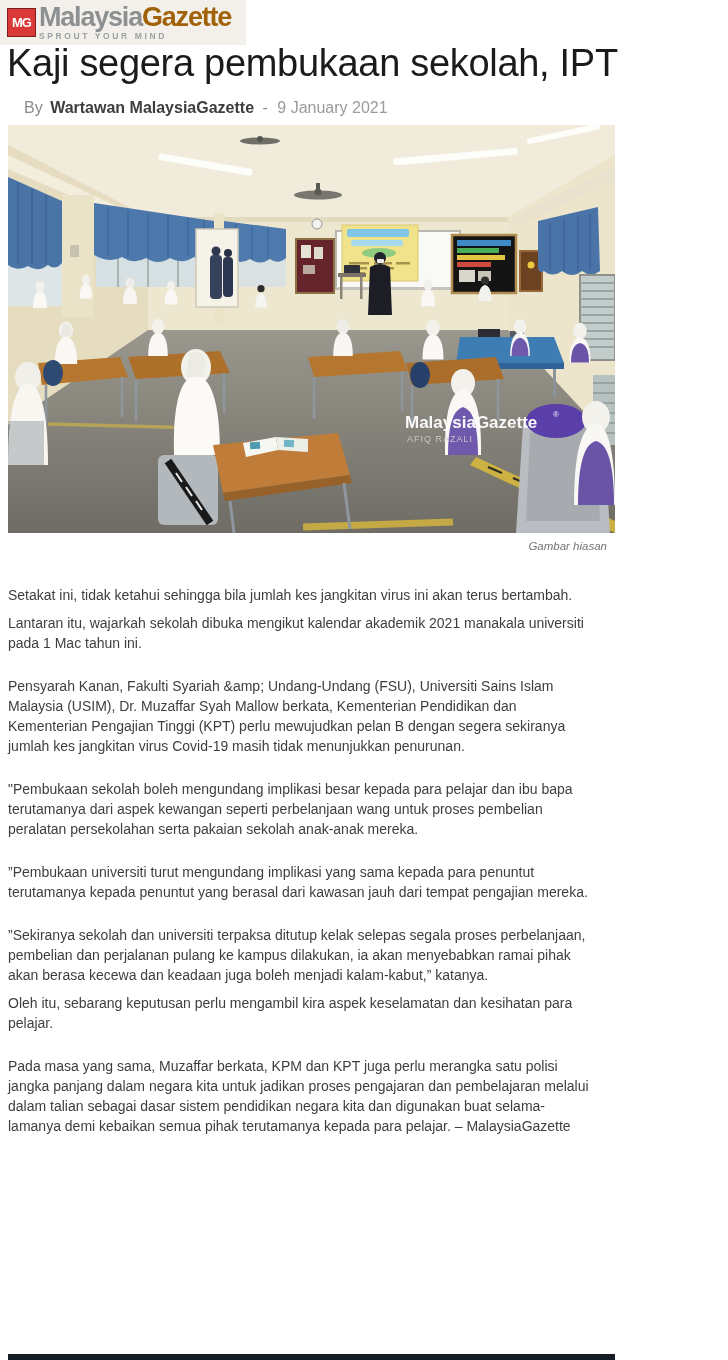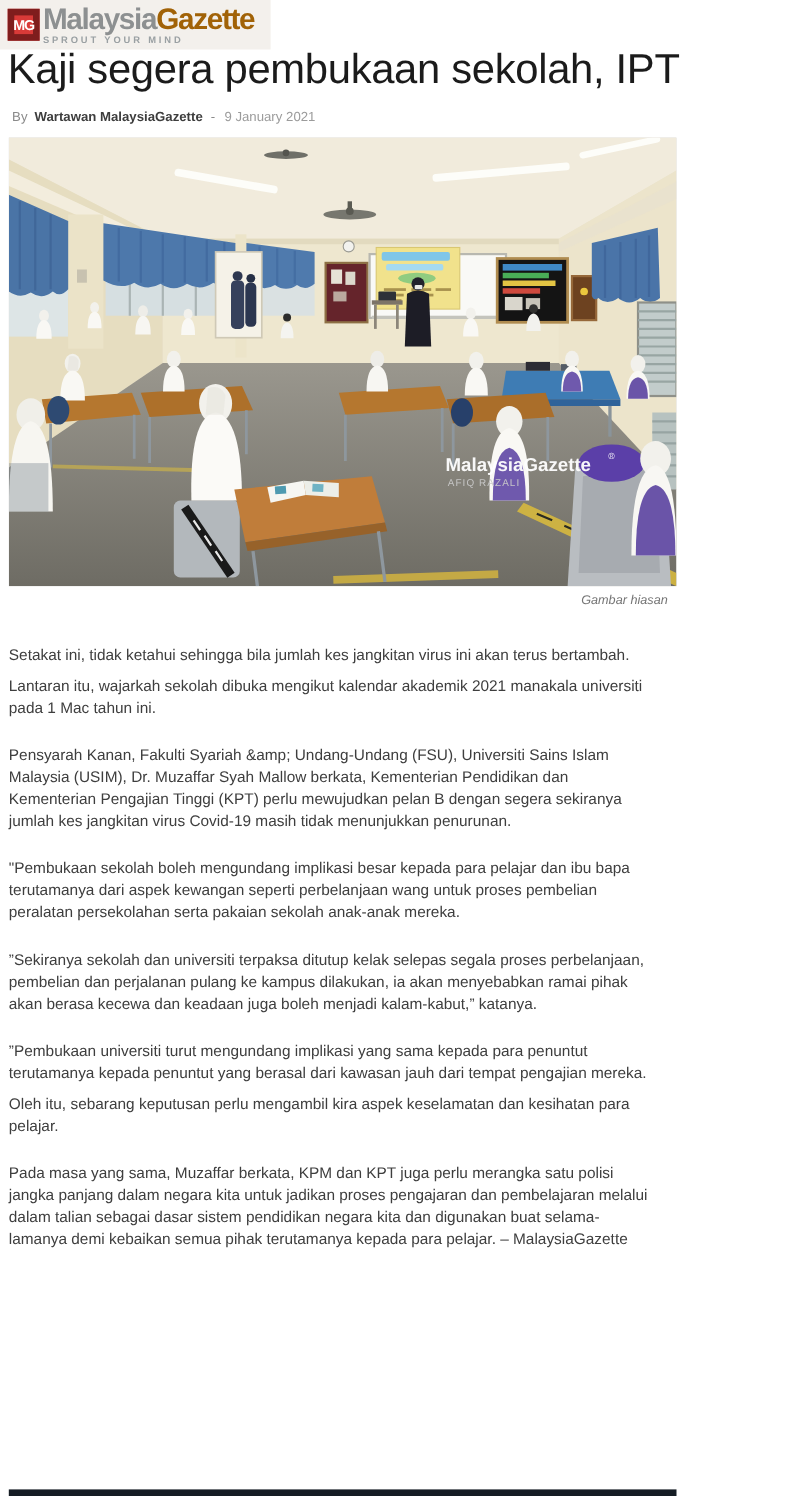--- a/index.html
+++ b/index.html
@@ -4,32 +4,32 @@
 <style>
   html,body{margin:0;padding:0;background:#ffffff;}
   .page{position:relative;width:728px;height:1360px;background:#ffffff;overflow:hidden;
         font-family:"Liberation Sans",sans-serif;}
 
   
   .logo-strip{position:absolute;left:0;top:0;width:246px;height:45px;background:#f3f0ec;
               display:flex;align-items:center;padding-left:7px;box-sizing:border-box;text-decoration:none;}
   .mg-box{width:29px;height:29px;background:#d93a38;color:#fff;font-weight:bold;font-size:13px;
           display:flex;align-items:center;justify-content:center;letter-spacing:-1px;
-          border:6px solid #7f1d1d;box-sizing:border-box;}
+          border:1px solid #7f1d1d;box-sizing:border-box;}
   .brand{margin-left:3px;display:flex;flex-direction:column;line-height:1;}
   .brand-line{font-size:27px;font-weight:bold;letter-spacing:-1.2px;white-space:nowrap;}
   .b1{color:#8d9091;}
   .b2{color:#a16207;}
   .tagline{font-size:8.5px;font-weight:bold;color:#9aa0a3;letter-spacing:2.6px;
            text-align:left;margin-top:1px;}
 
   
   h1.title{position:absolute;left:7px;top:42px;margin:0;width:718px;
            font-size:38px;font-weight:400;color:#1b1b1b;letter-spacing:-0.3px;line-height:1.15;}
-  .byline{position:absolute;left:11px;top:99px;font-size:12px;color:#8a8a8a;}
+  .byline{position:absolute;left:24px;top:99px;font-size:16px;color:#8a8a8a;}
   .byline .author{font-weight:bold;color:#3d3d3d;text-decoration:none;margin-left:3px;}
   .byline .sep{margin:0 5px 0 4px;color:#8a8a8a;}
   .byline .date{color:#9b9b9b;}
 
   
   figure.photo-figure{position:absolute;left:8px;top:125px;margin:0;width:607px;}
   .photo{width:607px;height:408px;position:relative;background:#ddd;overflow:hidden;}
   .photo svg{display:block;}
   figcaption{margin-top:7px;width:599px;text-align:right;font-style:italic;
              font-size:11.5px;color:#757575;}
@@ -326,20 +326,20 @@
       </svg>
     </div>
     <figcaption>Gambar hiasan</figcaption>
   </figure>
 
   <div class="article-body">
     <p>Setakat ini, tidak ketahui sehingga bila jumlah kes jangkitan virus ini akan terus bertambah.</p>
     <p class="tight">Lantaran itu, wajarkah sekolah dibuka mengikut kalendar akademik 2021 manakala universiti pada 1 Mac tahun ini.</p>
     <p>Pensyarah Kanan, Fakulti Syariah &amp;amp; Undang-Undang (FSU), Universiti Sains Islam Malaysia (USIM), Dr. Muzaffar Syah Mallow berkata, Kementerian Pendidikan dan Kementerian Pengajian Tinggi (KPT) perlu mewujudkan pelan B dengan segera sekiranya jumlah kes jangkitan virus Covid-19 masih tidak menunjukkan penurunan.</p>
     <p>"Pembukaan sekolah boleh mengundang implikasi besar kepada para pelajar dan ibu bapa terutamanya dari aspek kewangan seperti perbelanjaan wang untuk proses pembelian peralatan persekolahan serta pakaian sekolah anak-anak mereka.</p>
+    <p>”Pembukaan universiti turut mengundang implikasi yang sama kepada para penuntut terutamanya kepada penuntut yang berasal dari kawasan jauh dari tempat pengajian mereka.</p>
     <p>”Sekiranya sekolah dan universiti terpaksa ditutup kelak selepas segala proses perbelanjaan, pembelian dan perjalanan pulang ke kampus dilakukan, ia akan menyebabkan ramai pihak akan berasa kecewa dan keadaan juga boleh menjadi kalam-kabut,” katanya.</p>
-    <p>”Pembukaan universiti turut mengundang implikasi yang sama kepada para penuntut terutamanya kepada penuntut yang berasal dari kawasan jauh dari tempat pengajian mereka.</p>
     <p class="tight">Oleh itu, sebarang keputusan perlu mengambil kira aspek keselamatan dan kesihatan para pelajar.</p>
     <p>Pada masa yang sama, Muzaffar berkata, KPM dan KPT juga perlu merangka satu polisi jangka panjang dalam negara kita untuk jadikan proses pengajaran dan pembelajaran melalui dalam talian sebagai dasar sistem pendidikan negara kita dan digunakan buat selama-lamanya demi kebaikan semua pihak terutamanya kepada para pelajar. – MalaysiaGazette</p>
   </div>
 
   <div class="footer-bar"></div>
 </div>
 
 </body></html>

